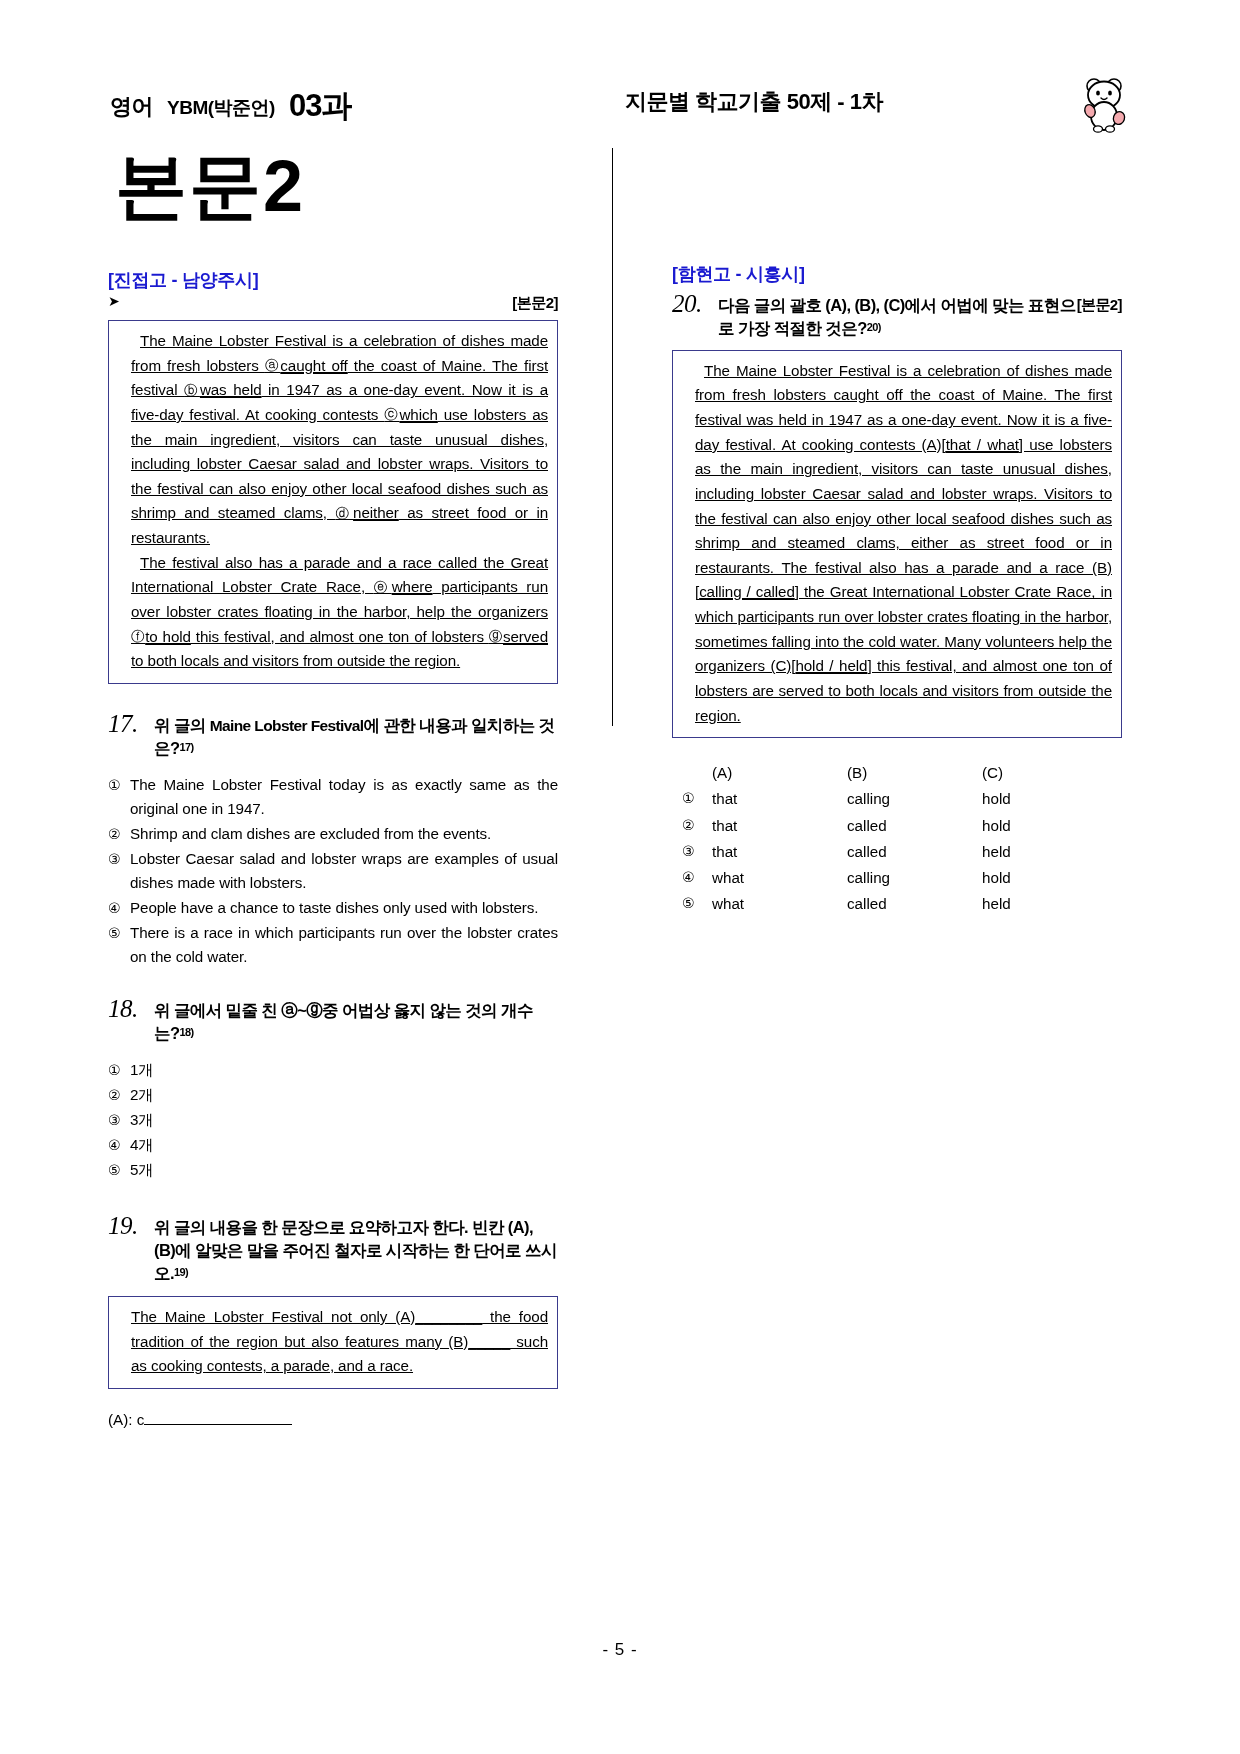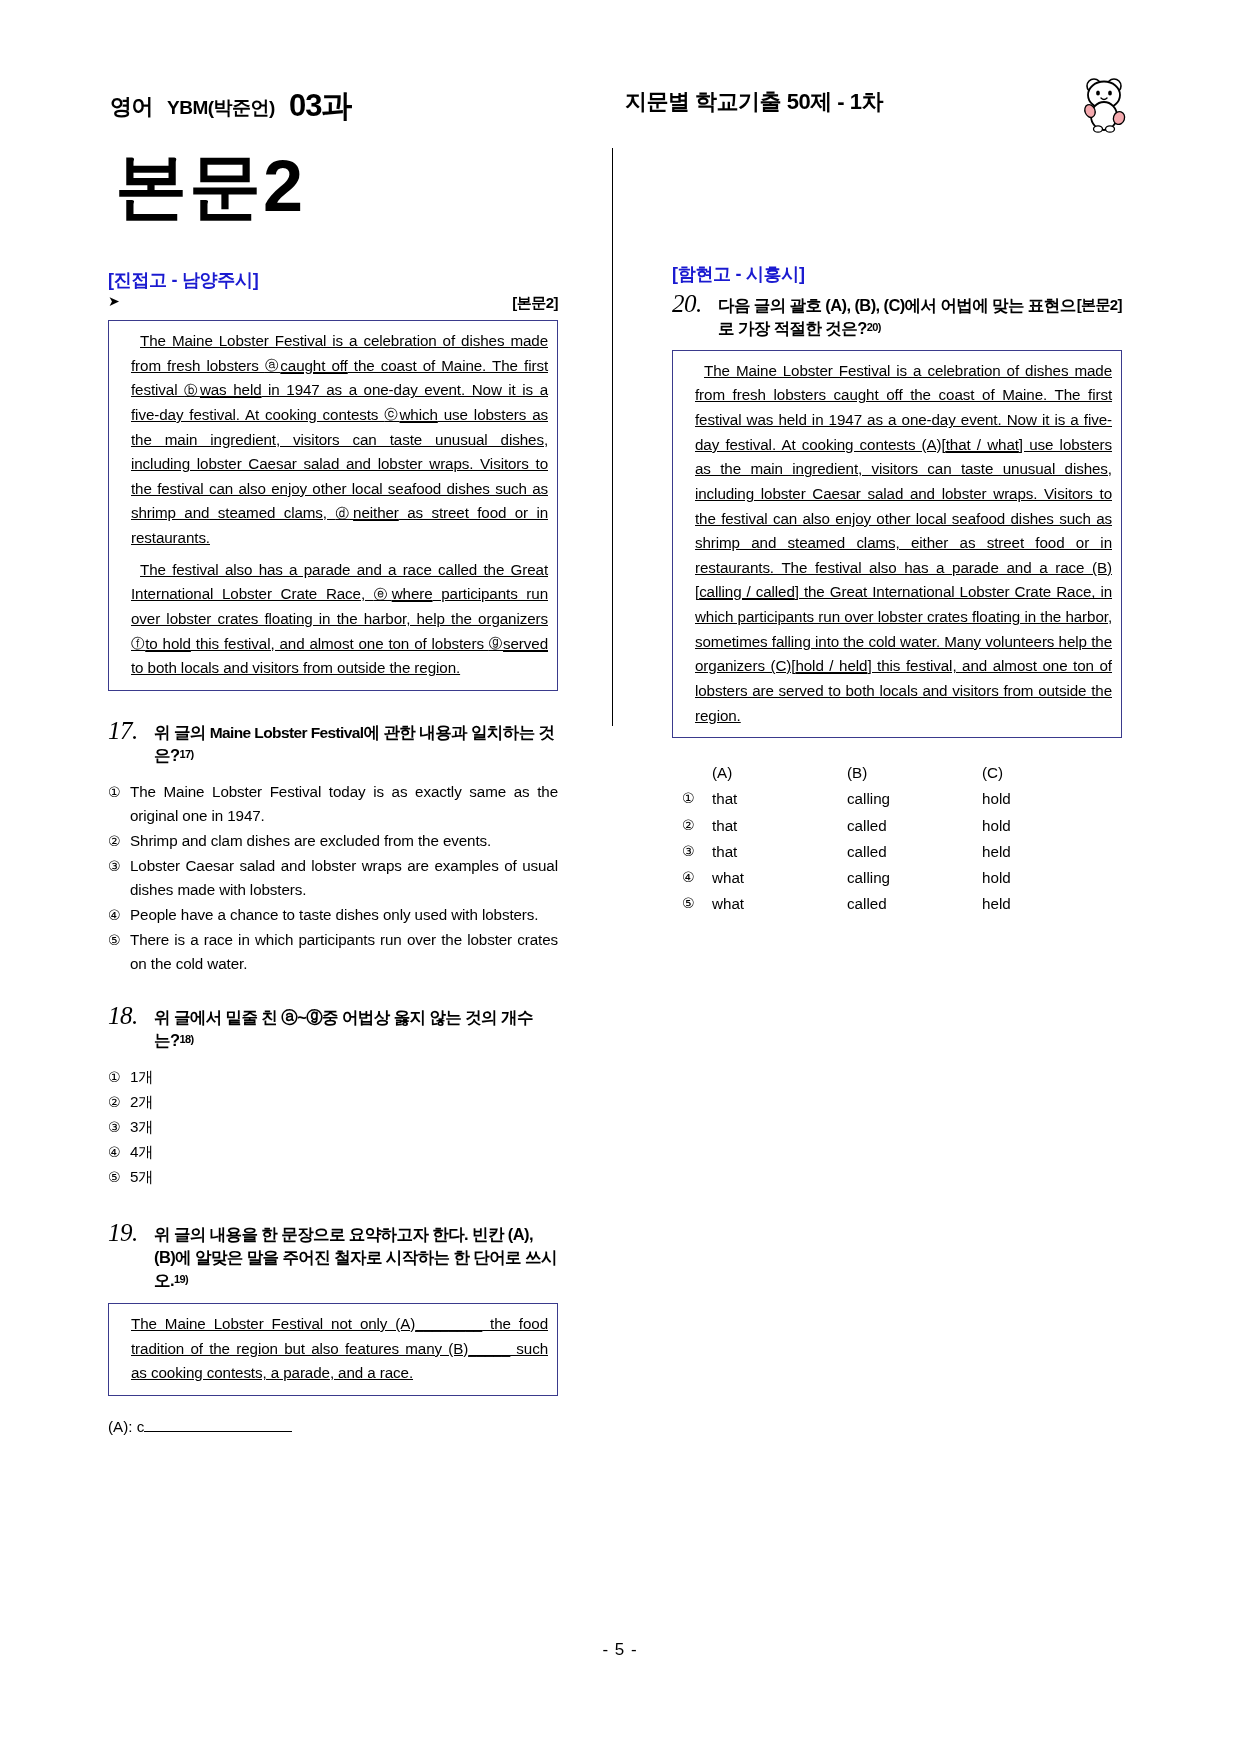--- a/index.html
+++ b/index.html
@@ -177,21 +177,21 @@
     margin-top: 7px;
     font-size: 15.2px;
     line-height: 1.62;
     text-align: justify;
     text-align-last: left;
     letter-spacing: -0.1px;
     box-sizing: border-box;
     text-decoration: underline;
   }
   .passage-box p { margin: 0; text-indent: 9px; }
-  .passage-box p + p { margin-top: 7px; }
+  .passage-box p + p { margin-top: 0; }
   .u { text-decoration: underline; text-underline-offset: 2px; }
   .circ {
     font-size: 13.5px;
     position: relative;
     top: -0.5px;
   }
 
   
   .options {
     margin-top: 12px;

